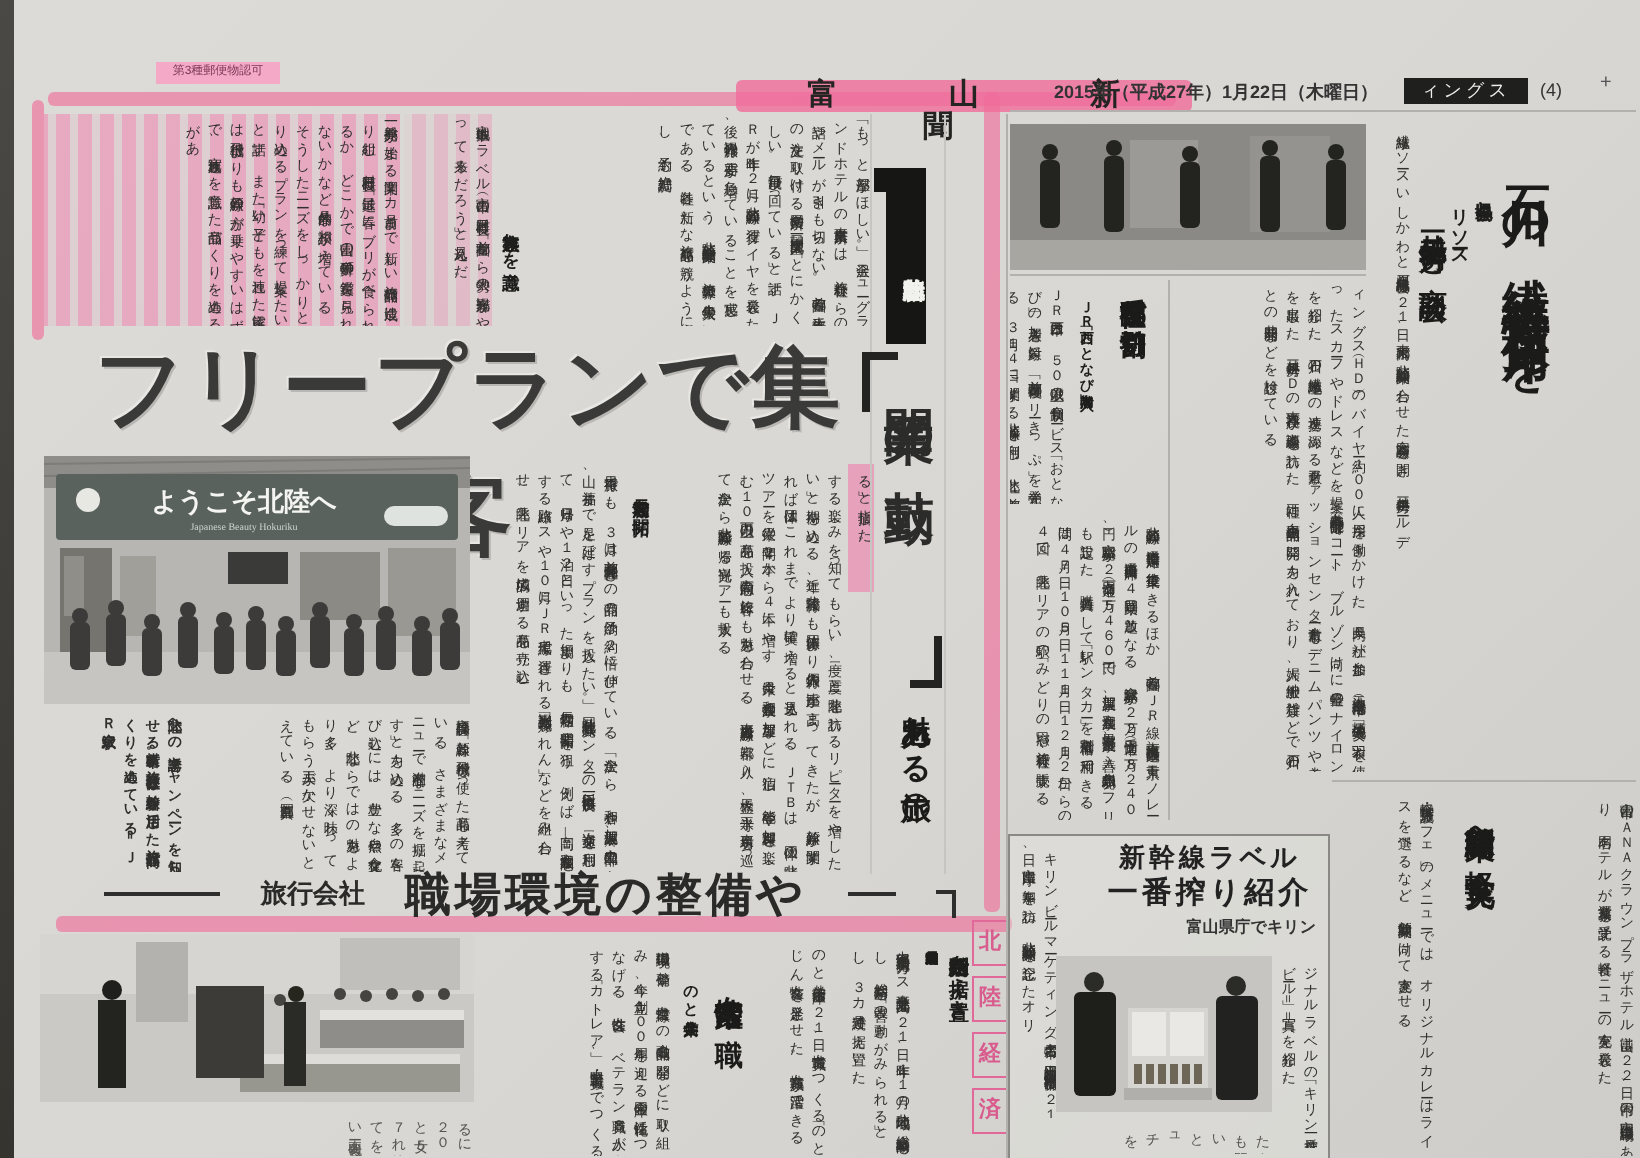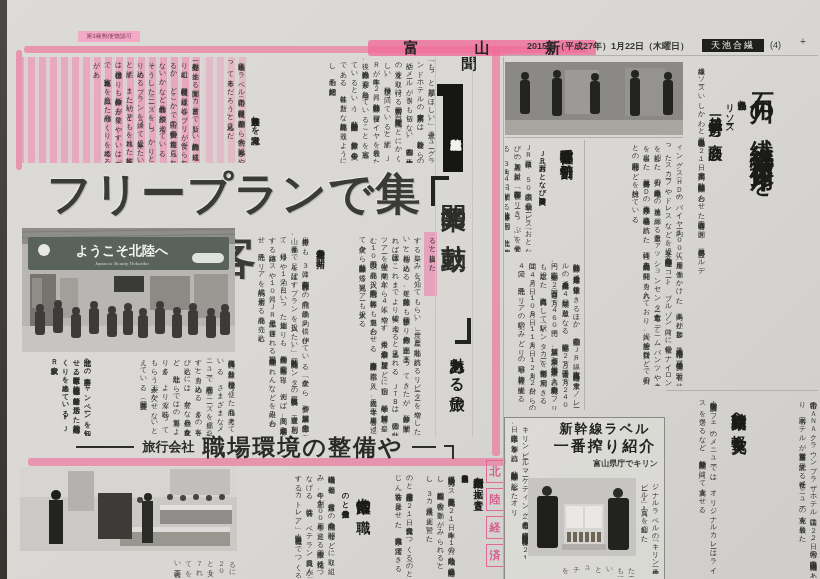--- a/index.html
+++ b/index.html
@@ -27,21 +27,21 @@
   <div class="abs sans" style="left:78px;top:31px;width:62px;height:11px;background:#f4aac6;color:#7c3a58;
               font-size:6px;line-height:11px;text-align:center;">第3種郵便物認可</div>
 
   <div class="abs pink" style="left:24px;top:46px;width:564px;height:7px;"></div>
   <div class="abs" style="left:368px;top:40px;width:228px;height:16px;background:rgba(241,106,154,.78);border-radius:3px;"></div>
   <div class="abs" style="left:368px;top:40px;width:228px;height:16px;font-family:'Liberation Serif',serif;font-weight:700;
               font-size:15px;line-height:16px;color:#242422;text-align:center;letter-spacing:26px;text-indent:26px;">富 山 新 聞</div>
 
   <div class="abs sans" style="left:527px;top:40px;font-size:9px;color:#333;font-weight:700;">2015年（平成27年）1月22日（木曜日）</div>
   <div class="abs sans" style="left:702px;top:39px;width:62px;height:13px;background:#1f1f1d;color:#ededea;font-size:9px;
-              line-height:13px;text-align:center;letter-spacing:2px;">天池合繊</div>
+              line-height:13px;text-align:center;letter-spacing:2px;">ィングス</div>
   <div class="abs sans" style="left:770px;top:40px;font-size:9px;color:#333;">(4)</div>
   <div class="abs sans" style="left:800px;top:36px;font-size:10px;color:#555;">+</div>
   <div class="abs rule" style="left:505px;top:55px;width:313px;height:1px;"></div>
 
   <div class="abs pink" style="left:492px;top:46px;width:8px;height:410px;"></div>
   <div class="abs pink" style="left:16px;top:50px;width:6px;height:120px;"></div>
   <div class="abs pink" style="left:28px;top:458px;width:478px;height:8px;"></div>
 
   <div class="abs vtx hl-stripes" style="left:22px;top:57px;width:178px;height:106px;">一般発売が始まる開業１カ月前まで新しい旅行商品の造成に取り組む。村田社長は「最近は春にブリが食べられるか、どこかで富山の獅子舞の鑑賞を見られないかなど具体的な相談が増えている。そうしたニーズをしっかりと取り込めるプランを練って提案したい」と話す。また「幼い子どもを連れた家族には飛行機よりも新幹線の方が乗りやすいはずで、家族連れを意識した商品づくりを進める必要があ</div>
   <div class="abs vtx hl-light" style="left:202px;top:57px;width:44px;height:106px;">富山地鉄トラベル（富山市）の村田社長は「首都圏から大勢の観光客がやって来るだろう」と見込んだ。</div>
@@ -109,21 +109,21 @@
   <div class="abs rule" style="left:435px;top:57px;width:1px;height:380px;background:#c6c5c1;"></div>
   <div class="abs rule" style="left:472px;top:57px;width:1px;height:380px;background:#c6c5c1;"></div>
   <div class="abs vsub" style="left:443px;top:84px;width:20px;height:84px;background:#161614;color:#f1f1ee;font-size:11px;
               text-align:center;padding-top:4px;">北陸新幹線</div>
   <div class="abs" style="left:437px;top:84px;width:6px;height:12px;background:#161614;"></div>
   <div class="abs" style="left:431px;top:176px;width:14px;height:26px;border-left:4px solid #232321;border-top:4px solid #232321;"></div>
   <div class="abs vhead" style="left:436px;top:184px;width:34px;height:150px;font-size:25px;letter-spacing:4px;color:#2c2c2a;">開業の鼓動</div>
   <div class="abs" style="left:455px;top:318px;width:12px;height:22px;border-right:4px solid #232321;border-bottom:4px solid #232321;"></div>
   <div class="abs vhead" style="left:444px;top:346px;width:22px;height:96px;font-size:15px;letter-spacing:1px;">魅力ある旅㊦</div>
 
-  <div class="abs" style="left:30px;top:434px;width:470px;height:26px;display:flex;align-items:center;justify-content:center;gap:8px;text-align:center;">
+  <div class="abs" style="left:30px;top:434px;width:470px;height:26px;display:flex;align-items:center;justify-content:center;gap:20px;text-align:center;">
     <div style="width:58px;height:2px;background:#2e2e2c;"></div>
     <div class="sans" style="font-size:13px;font-weight:700;color:#2a2a28;">旅行会社</div>
     <div class="sans" style="font-size:23px;font-weight:700;color:#2a2a28;letter-spacing:2px;">職場環境の整備や</div>
     <div style="width:24px;height:2px;background:#2e2e2c;"></div>
     <div style="width:8px;height:12px;border-top:2px solid #2e2e2c;border-right:2px solid #2e2e2c;margin-top:10px;"></div>
   </div>
 
   <div class="abs" style="left:20px;top:467px;width:217px;height:84px;">
     <svg width="217" height="84" viewBox="0 0 217 84">
       <rect width="217" height="84" fill="#cac9c5"></rect>

